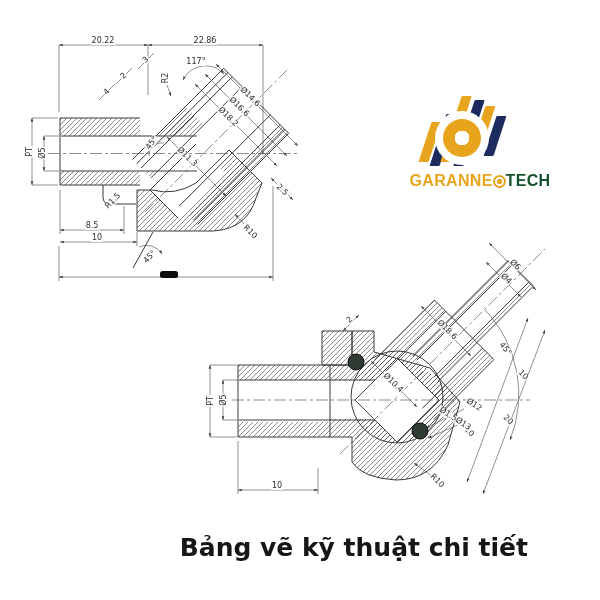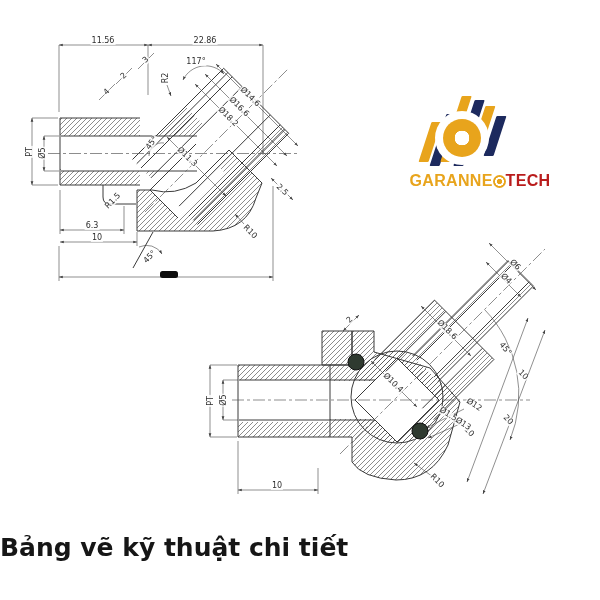--- a/index.html
+++ b/index.html
@@ -19,25 +19,25 @@
   .logo{position:absolute;left:402px;top:90px;width:156px;height:100px}
   .logo-mark{position:absolute;left:21px;top:2px;width:78px;height:78px}
   .bar{position:absolute;width:10px;transform:skewX(-18deg);border-radius:1px}
   .ring-bg{position:absolute;left:12px;top:19px;width:54px;height:54px;border-radius:50%;background:#fff}
   .ring{position:absolute;left:20px;top:27px;width:38px;height:38px;border-radius:50%;
         background:radial-gradient(circle,#ffffff 0 27%,#E8A41C 28% 100%)}
   .wordmark{position:absolute;left:0;top:82px;width:156px;display:flex;align-items:center;
             justify-content:center;gap:0;font-weight:bold;font-size:16px;letter-spacing:.3px;
             font-family:"Liberation Sans","DejaVu Sans",sans-serif}
   .word-gold{color:#E8A41C}
-  .word-navy{color:#b91c1c}
+  .word-navy{color:#14532d}
   .o-glyph{display:inline-block;width:13px;height:13px;border-radius:50%;
            background:radial-gradient(circle,#E8A41C 0 30%,#ffffff 31% 48%,#E8A41C 49% 100%)}
   
-  .caption{position:absolute;left:0;top:533px;width:528px;text-align:left;
+  .caption{position:absolute;left:0;top:533px;width:528px;text-align:right;
            font-family:"DejaVu Sans","Liberation Sans",sans-serif;
            font-weight:bold;font-size:25px;color:#161616}
 </style>
 </head>
 <body>
 
 <div class="page">
 
   <svg width="600" height="600" viewBox="0 0 600 600">
     <defs>
@@ -148,36 +148,36 @@
       <line x1="426" y1="428" x2="464" y2="409" marker-start="url(#ar)"></line>
       <line x1="428" y1="438" x2="462" y2="423" marker-start="url(#ar)"></line>
       <line x1="414" y1="463" x2="433" y2="477" marker-start="url(#ar)"></line>
     </g>
     <g>
       <circle cx="356" cy="362" r="8" fill="#2f3a30" stroke="#111" stroke-width="1"></circle>
       <circle cx="420" cy="431" r="8" fill="#2f3a30" stroke="#111" stroke-width="1"></circle>
     </g>
   </svg>
 
-  <span class="dim" style="left:103px;top:41px">11.56</span>
+  <span class="dim" style="left:103px;top:41px">20.22</span>
   <span class="dim" style="left:205px;top:41px">22.86</span>
   <span class="dim" style="left:196px;top:62px">117°</span>
   <span class="dim rm45" style="left:146px;top:60px">3</span>
   <span class="dim rm45" style="left:124px;top:76px">2</span>
   <span class="dim rm45" style="left:107px;top:92px">4</span>
   <span class="dim rm90" style="left:166px;top:78px">R2</span>
   <span class="dim r45" style="left:250px;top:97px">Ø14.6</span>
   <span class="dim r45" style="left:239px;top:107px">Ø16.6</span>
   <span class="dim r45" style="left:228px;top:117px">Ø18.2</span>
   <span class="dim r45" style="left:187px;top:157px">Ø11.3</span>
   <span class="dim rm55" style="left:152px;top:143px">45°</span>
   <span class="dim rm90" style="left:30px;top:152px">PT</span>
   <span class="dim rm90" style="left:43px;top:153px">Ø5</span>
   <span class="dim rm45" style="left:113px;top:201px">R1.5</span>
-  <span class="dim" style="left:92px;top:226px">6.3</span>
+  <span class="dim" style="left:92px;top:226px">8.5</span>
   <span class="dim" style="left:97px;top:238px">10</span>
   <span class="dim rm45" style="left:150px;top:257px">45°</span>
   <span class="dim r45" style="left:250px;top:232px">R10</span>
   <span class="dim r45" style="left:282px;top:190px">2.5</span>
 
   <span class="dim rm90" style="left:211px;top:401px">PT</span>
   <span class="dim rm90" style="left:224px;top:400px">Ø5</span>
   <span class="dim" style="left:277px;top:486px">10</span>
   <span class="dim rm45" style="left:350px;top:320px">2</span>
   <span class="dim r45" style="left:447px;top:330px">Ø18.6</span>

